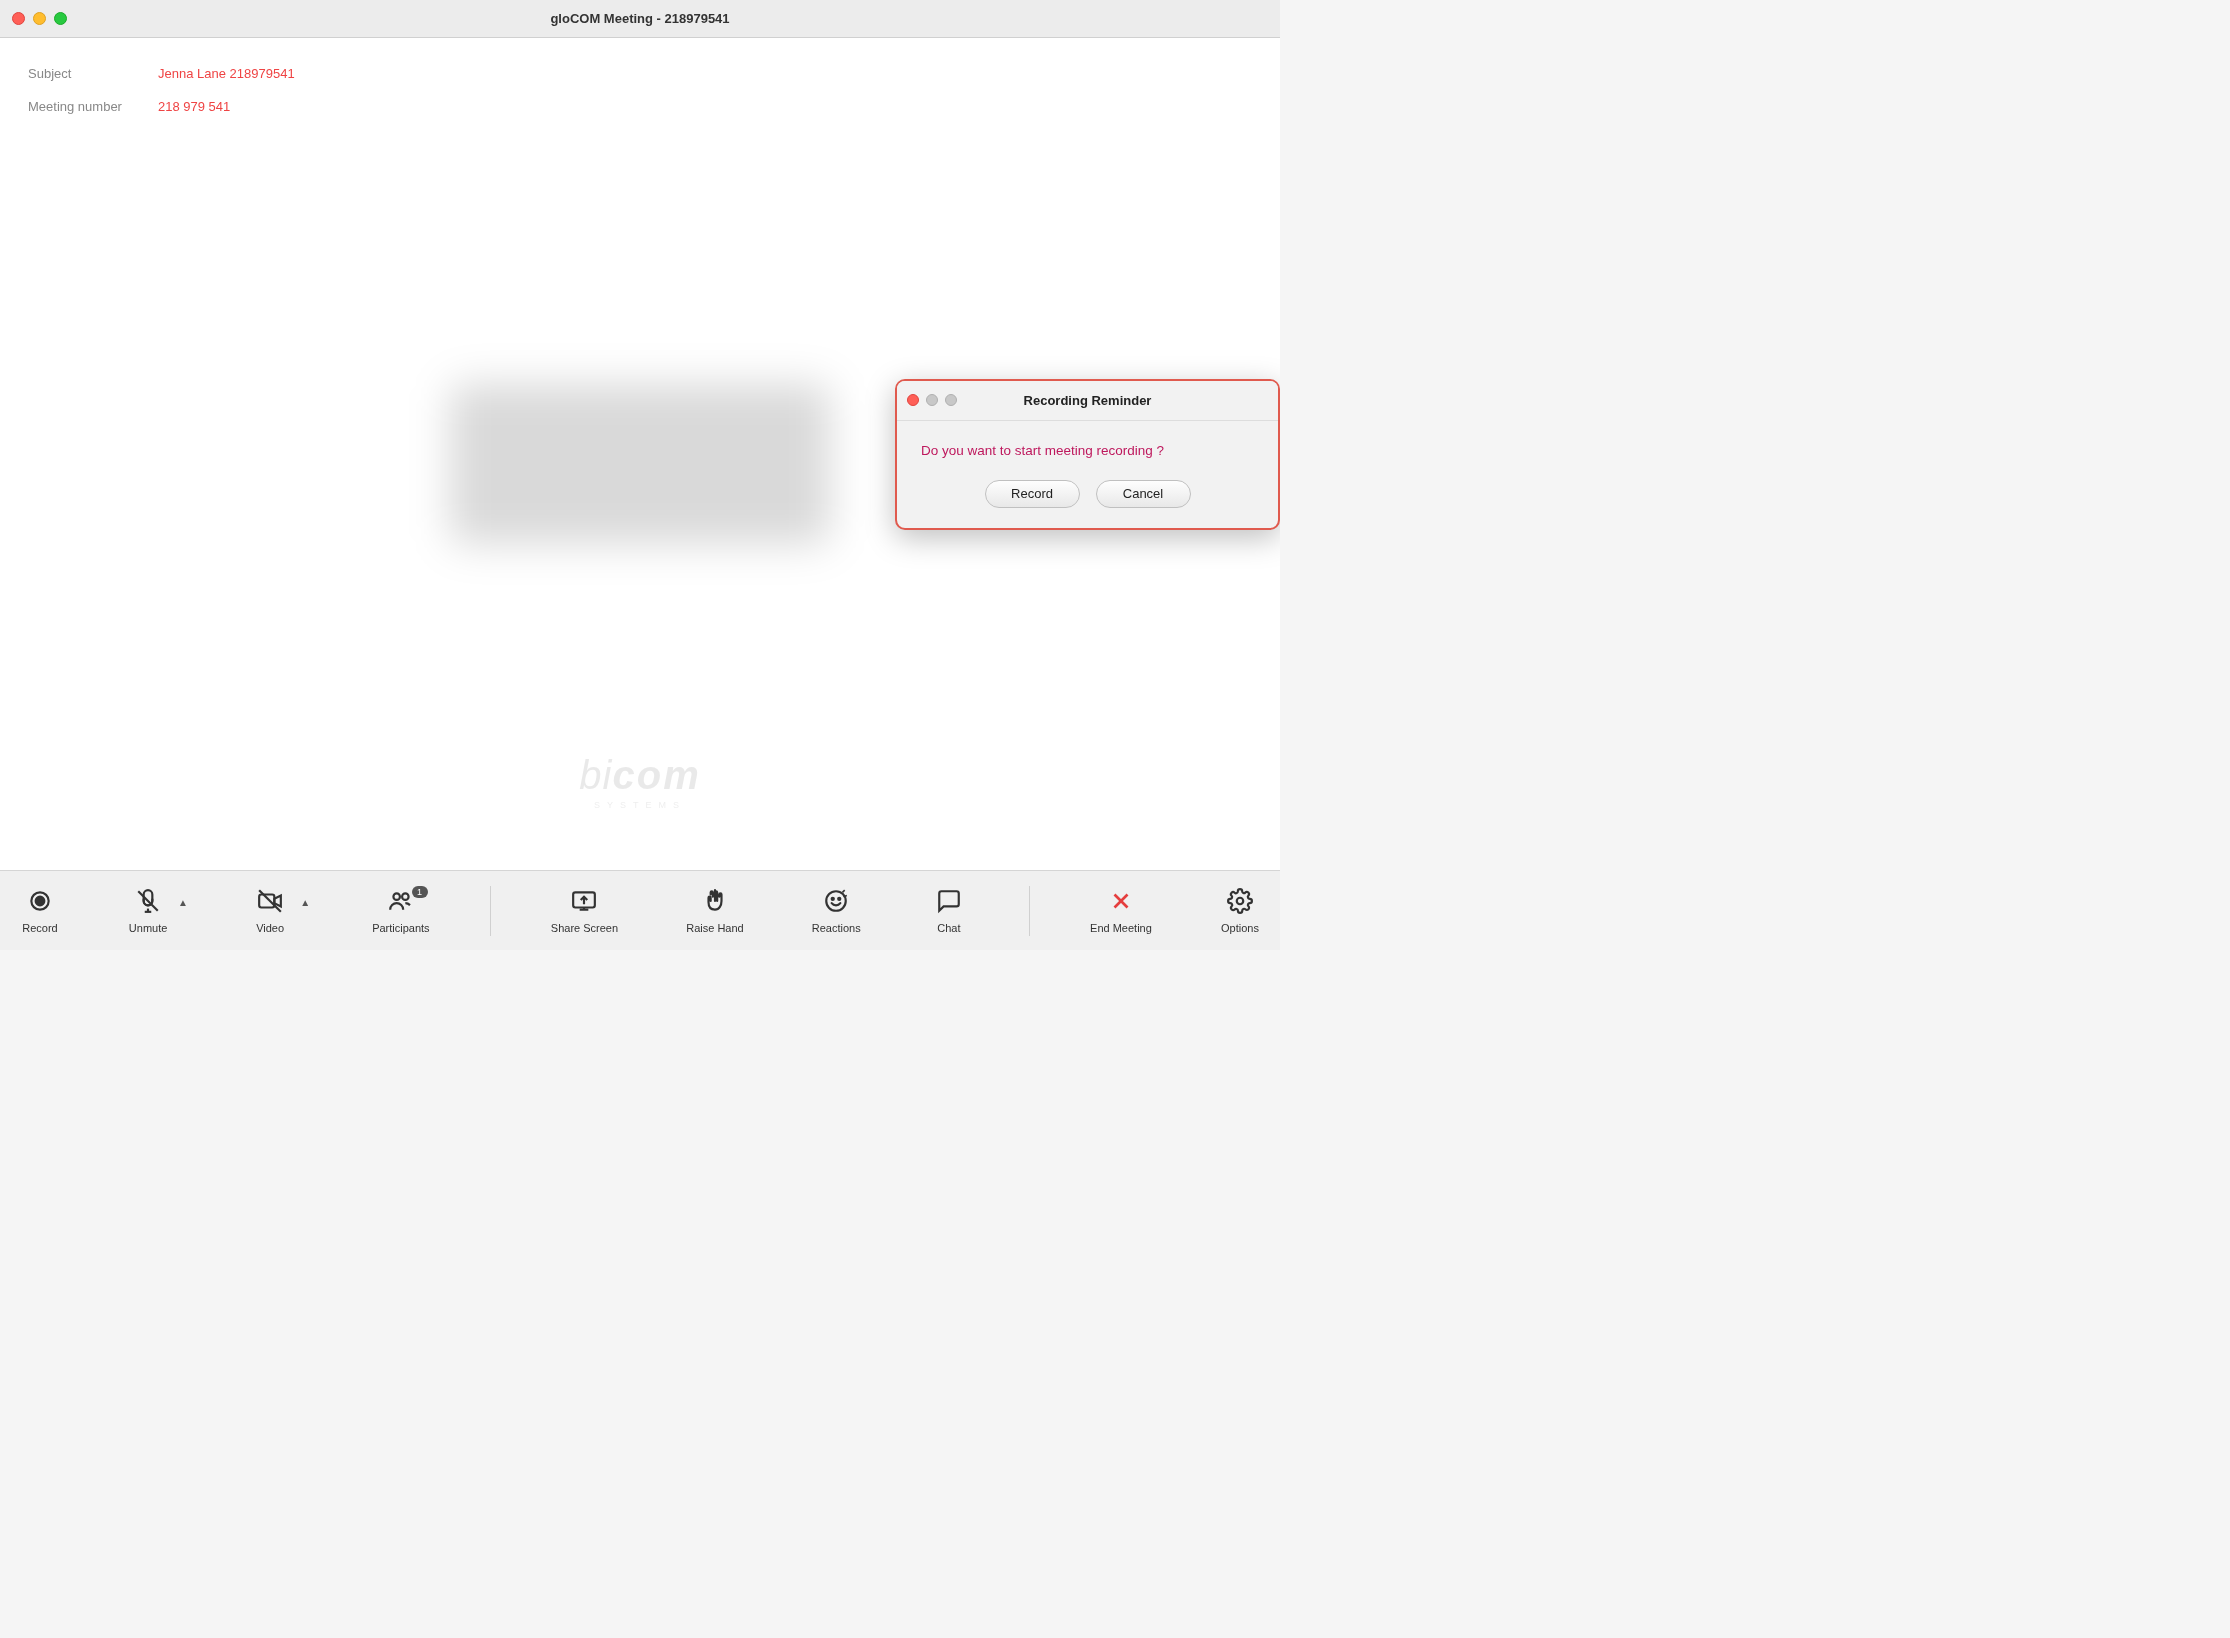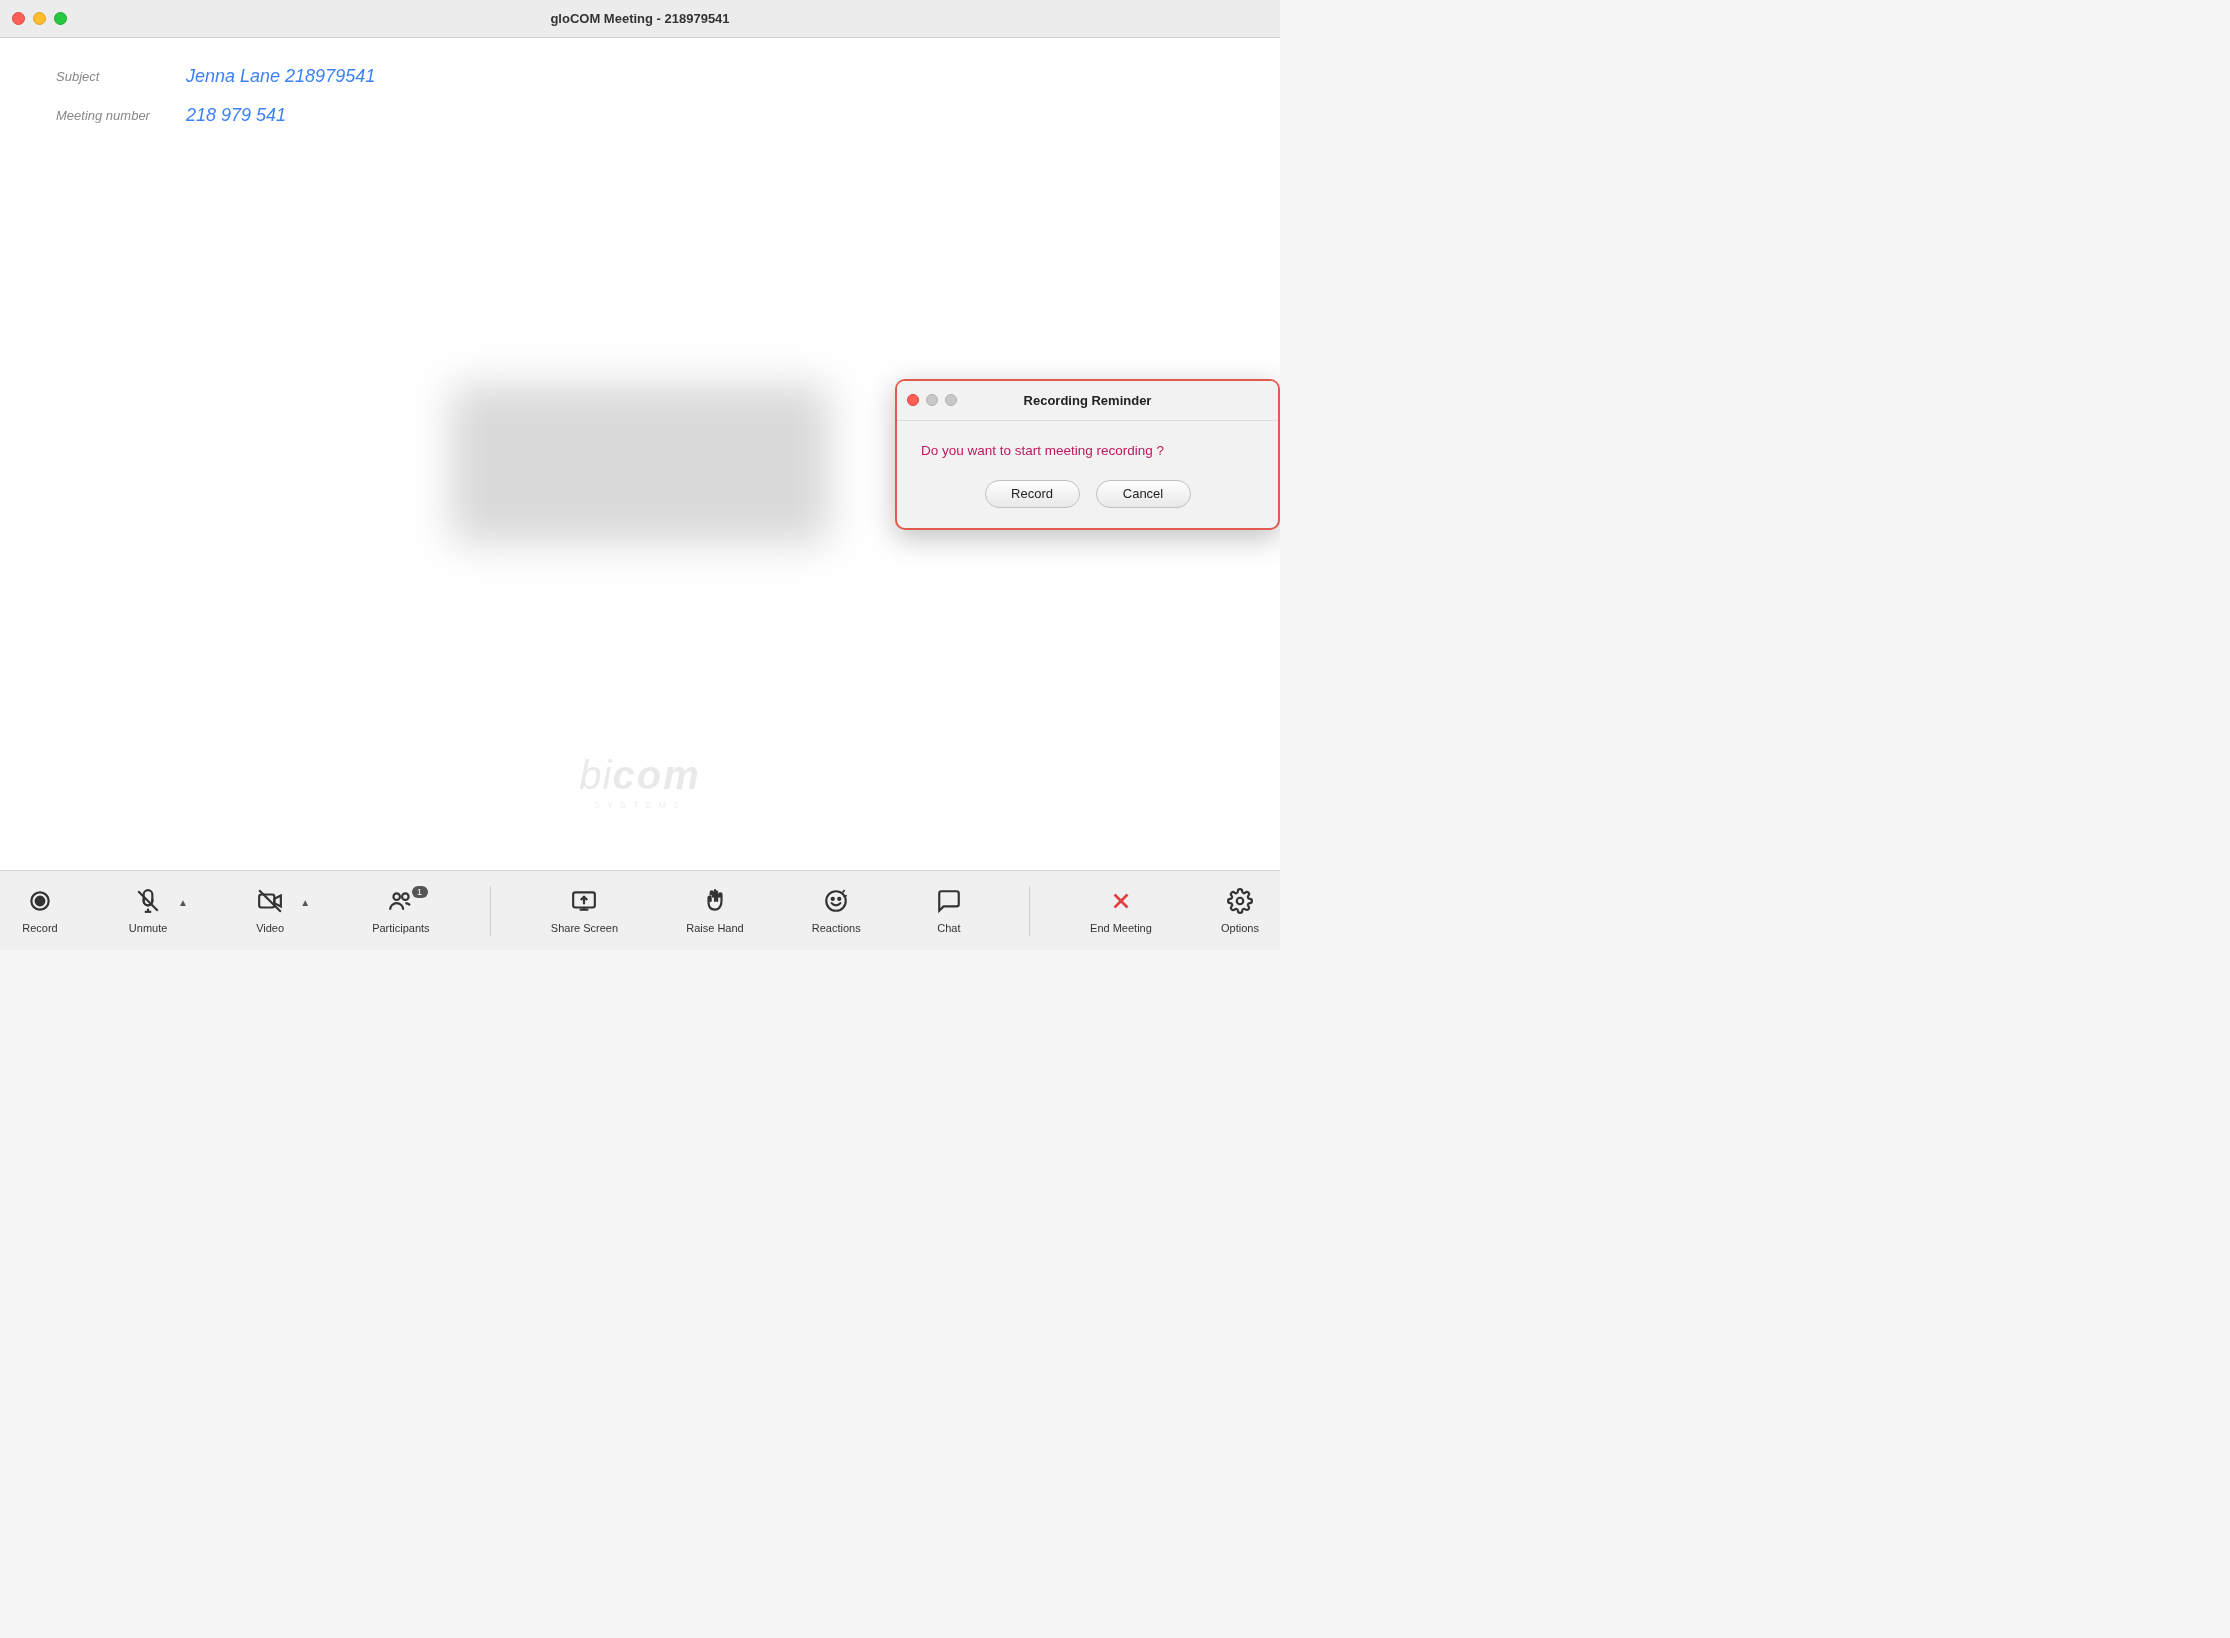--- a/index.html
+++ b/index.html
@@ -54,40 +54,39 @@
     .main-content {
       width: 100%;
       height: calc(100% - 38px - 80px);
       background: #ffffff;
       position: relative;
       overflow: hidden;
     }
 
     
     .meeting-info {
-      padding: 28px 56px;
-      font-style: italic;
+      padding: 28px 28px;
     }
 
     .info-row {
       display: flex;
       align-items: center;
       margin-bottom: 18px;
     }
 
     .info-label {
       font-size: 13px;
       color: #888;
       width: 130px;
       flex-shrink: 0;
     }
 
     .info-value {
-      font-size: 18px;
-      color: #3b82f6;
+      font-size: 13px;
+      color: #ef4444;
     }
 
     
     .bicom-logo {
       position: absolute;
       bottom: 60px;
       left: 50%;
       transform: translateX(-50%);
       text-align: center;
       opacity: 0.25;

